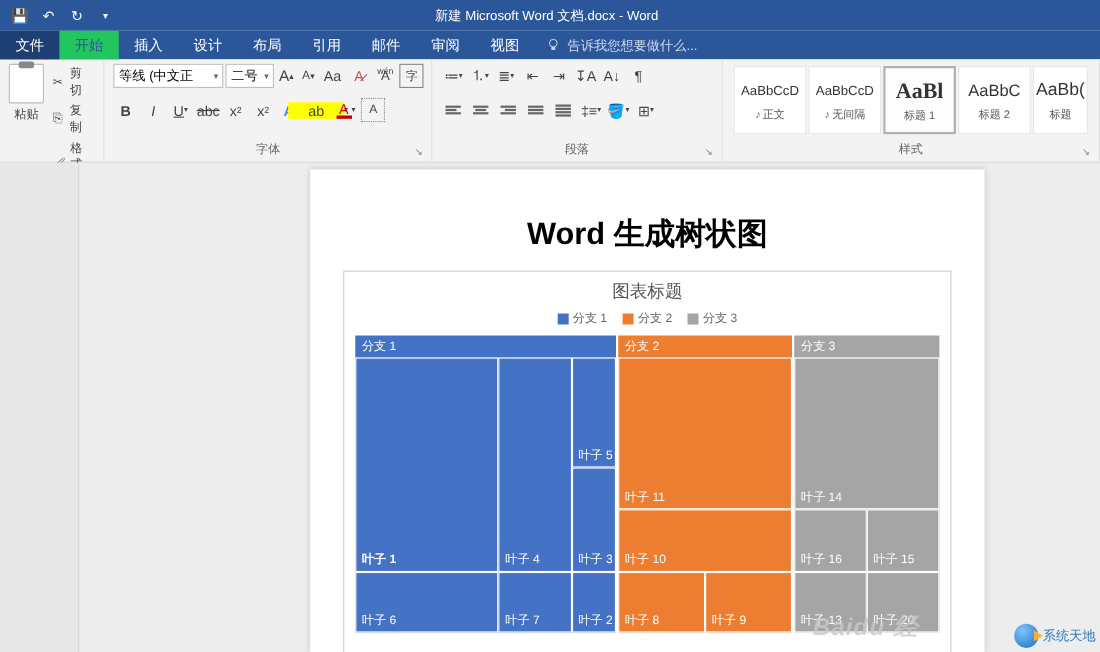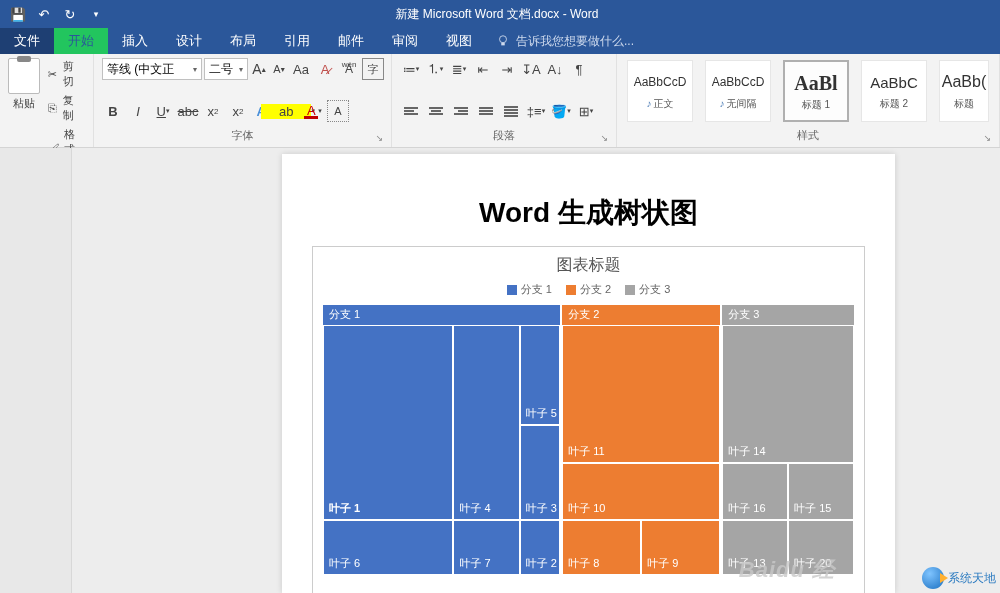--- a/index.html
+++ b/index.html
@@ -28,38 +28,38 @@
 
 
 .paste-btn { width:40px; text-align:center; font-size:11px; color:#444; }
 .paste-icon { width:32px; height:36px; margin:0 auto 2px; background:#fff; border:1px solid #bbb; position:relative; border-radius:2px; }
 .paste-icon::before { content:""; position:absolute; top:-3px; left:8px; width:14px; height:6px; background:#888; border-radius:2px; }
 .clip-col { display:flex; flex-direction:column; gap:2px; font-size:11px; color:#444; }
 .clip-item { display:flex; align-items:center; gap:4px; padding:1px 2px; }
 .mini-icon { width:14px; height:14px; display:inline-flex; align-items:center; justify-content:center; }
 
 
-.font-row { display:flex; align-items:center; gap:2px; margin-bottom:16px; }
+.font-row { display:flex; align-items:center; gap:2px; margin-bottom:5px; }
 .font-row2 { display:flex; align-items:center; gap:3px; }
 .combo { height:22px; border:1px solid #c0c0c0; background:#fff; font-size:12px; display:flex; align-items:center; padding:0 4px; }
 .combo.font { width:100px; }
 .combo.size { width:44px; }
 .combo .caret { margin-left:auto; font-size:8px; color:#666; }
 .rb { width:22px; height:22px; display:flex; align-items:center; justify-content:center; font-size:13px; color:#444; border:1px solid transparent; }
 .rb sup,.rb sub { font-size:8px; }
 .rb.small { width:18px; font-size:11px; }
 .color-bar { height:3px; width:14px; margin-top:-2px; }
 
 
 .para-rows { display:flex; flex-direction:column; gap:4px; }
 .align-icon { display:inline-block; width:14px; }
 .align-icon span { display:block; height:2px; background:#666; margin:1px 0; }
 
 
-.styles { display:flex; gap:12px; padding:2px; }
+.styles { display:flex; gap:2px; padding:2px; }
 .style-item { width:66px; height:62px; border:1px solid #e6e6e6; background:#fff; text-align:center; padding:6px 2px 2px; cursor:pointer; }
 .style-item.sel { border:2px solid #b0b0b0; background:#fdfdfd; }
 .style-prev { font-size:12px; color:#333; height:30px; display:flex; align-items:center; justify-content:center; }
 .style-prev.big { font-size:20px; font-weight:bold; font-family:"Times New Roman",serif; }
 .style-name { font-size:10px; color:#555; }
 .style-name .music { color:#4a7ab5; margin-right:2px; }
 
 
 .docarea { position:absolute; top:148px; left:0; right:0; bottom:0; background:#ededed; display:flex; }
 .leftpane { width:72px; background:#e8e8e8; border-right:1px solid #d8d8d8; }

